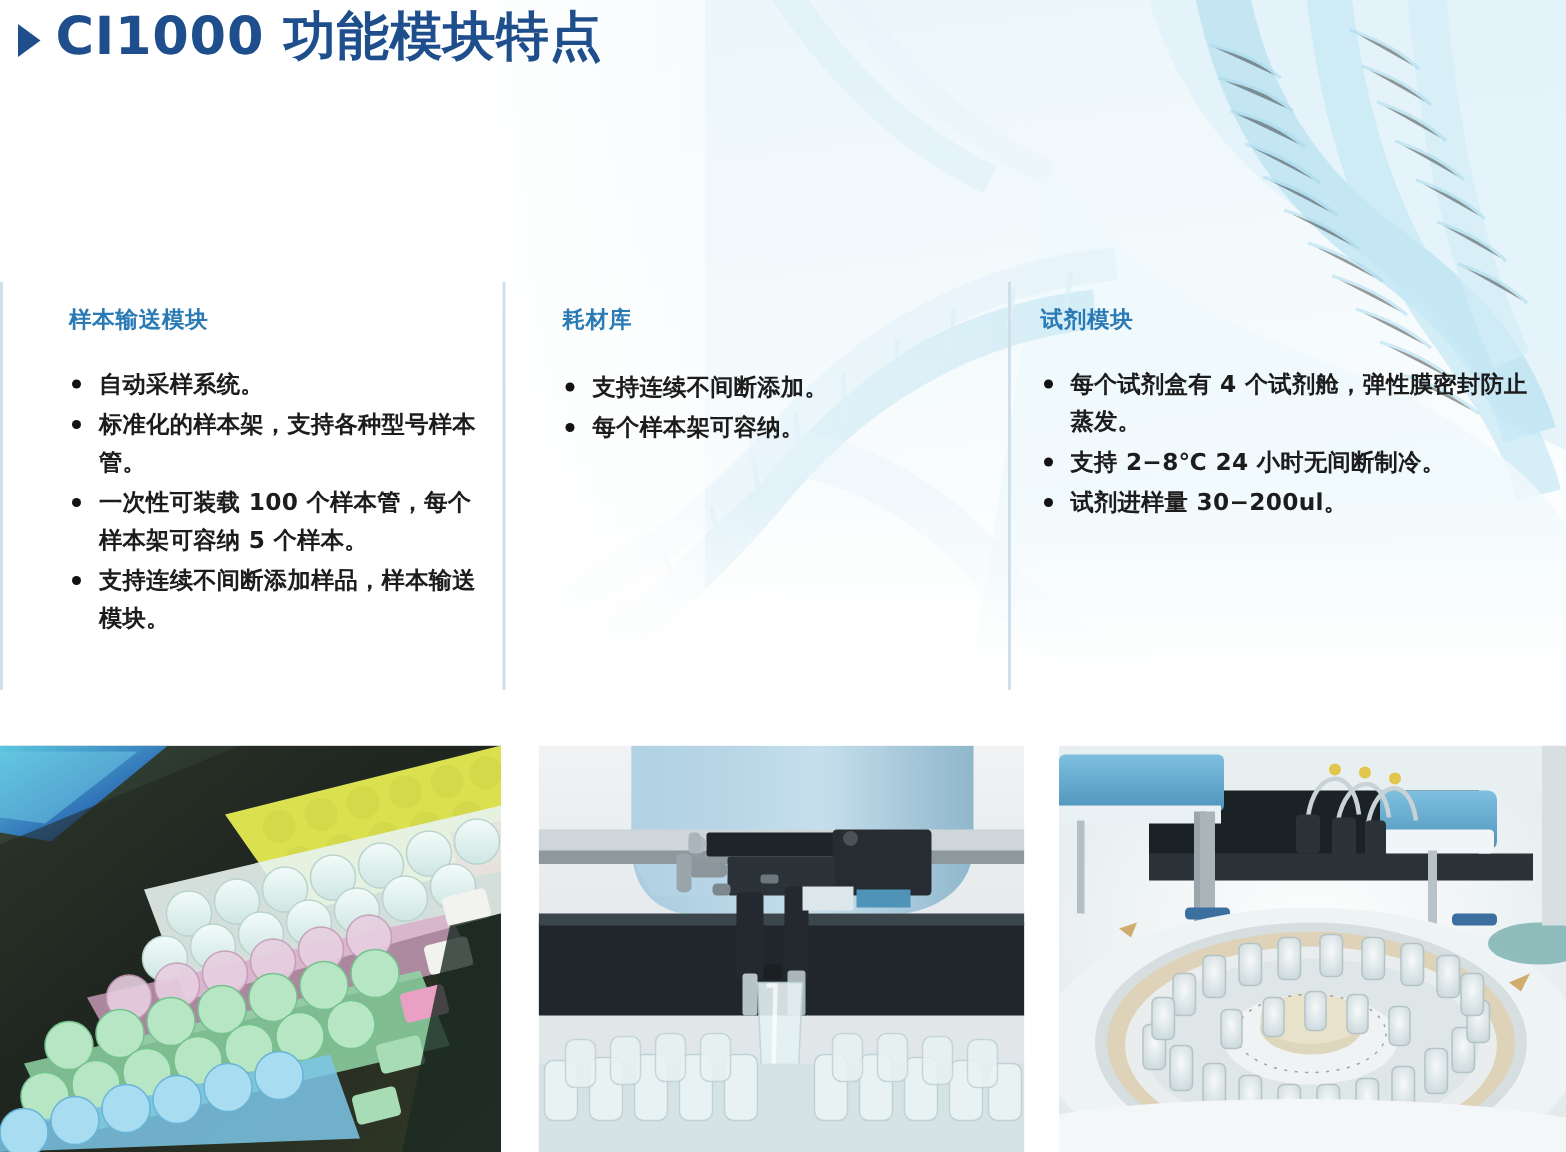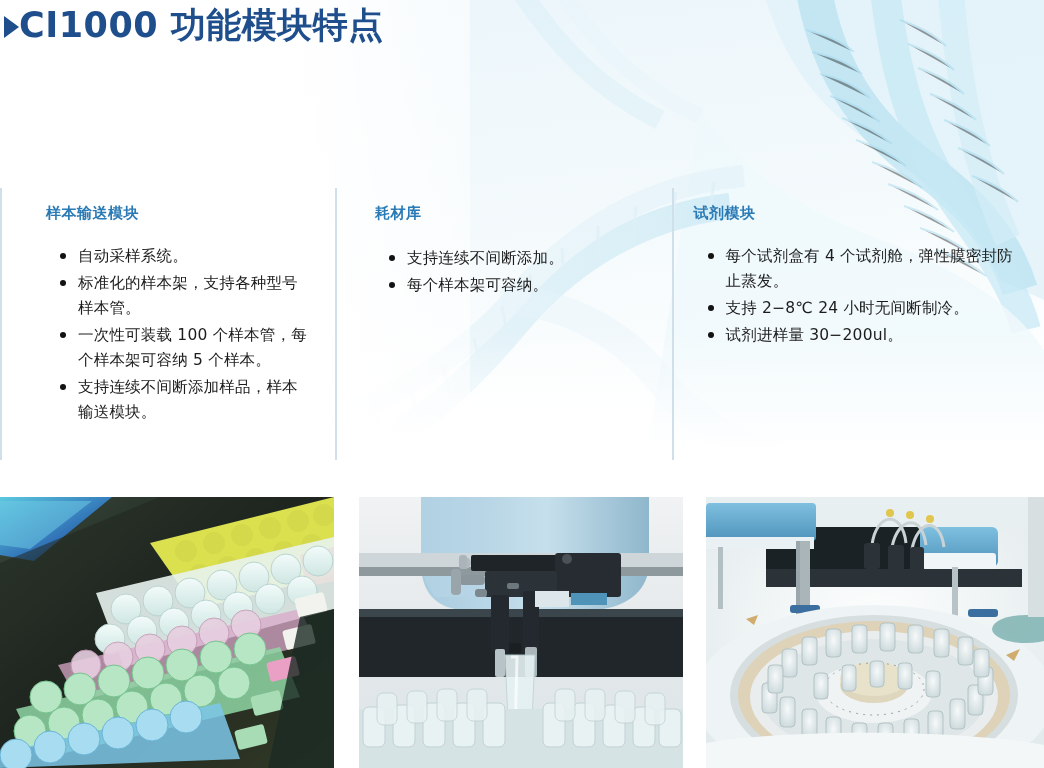--- a/index.html
+++ b/index.html
@@ -38,24 +38,24 @@
   .bg-fade-bottom {
     position: absolute;
     left: 0; bottom: 0;
     width: 1044px; height: 170px;
     background: linear-gradient(to bottom, rgba(255,255,255,0) 0%, #ffffff 72%);
   }
 
   
   .title-row {
     position: absolute;
-    left: 4px; top: 6px;
+    left: 12px; top: 6px;
     display: flex;
     align-items: center;
-    gap: 0;
+    gap: 10px;
   }
   .title-marker {
     width: 0; height: 0;
     border-left: 15px solid #1f4e8c;
     border-top: 11px solid transparent;
     border-bottom: 11px solid transparent;
     margin-top: 3px;
   }
   .title-text {
     font-size: 35px;
@@ -87,23 +87,24 @@
     font-size: 15px;
     font-weight: bold;
     color: #2a7ab5;
     margin-top: 16px;
     margin-bottom: 0;
     line-height: 1.2;
     letter-spacing: 0.5px;
   }
   .col-list {
     list-style: none;
-    margin: 12px;
+    margin: 0;
     padding: 0;
     margin-top: 22px;
+    font-weight: bold;
   }
   .col-2 .col-list { margin-top: 24px; }
   .col-3 .col-list { margin-top: 22px; }
 
   .col-list li {
     position: relative;
     padding-left: 20px;
     font-size: 15.5px;
     line-height: 25px;
     color: #1c1c1c;

